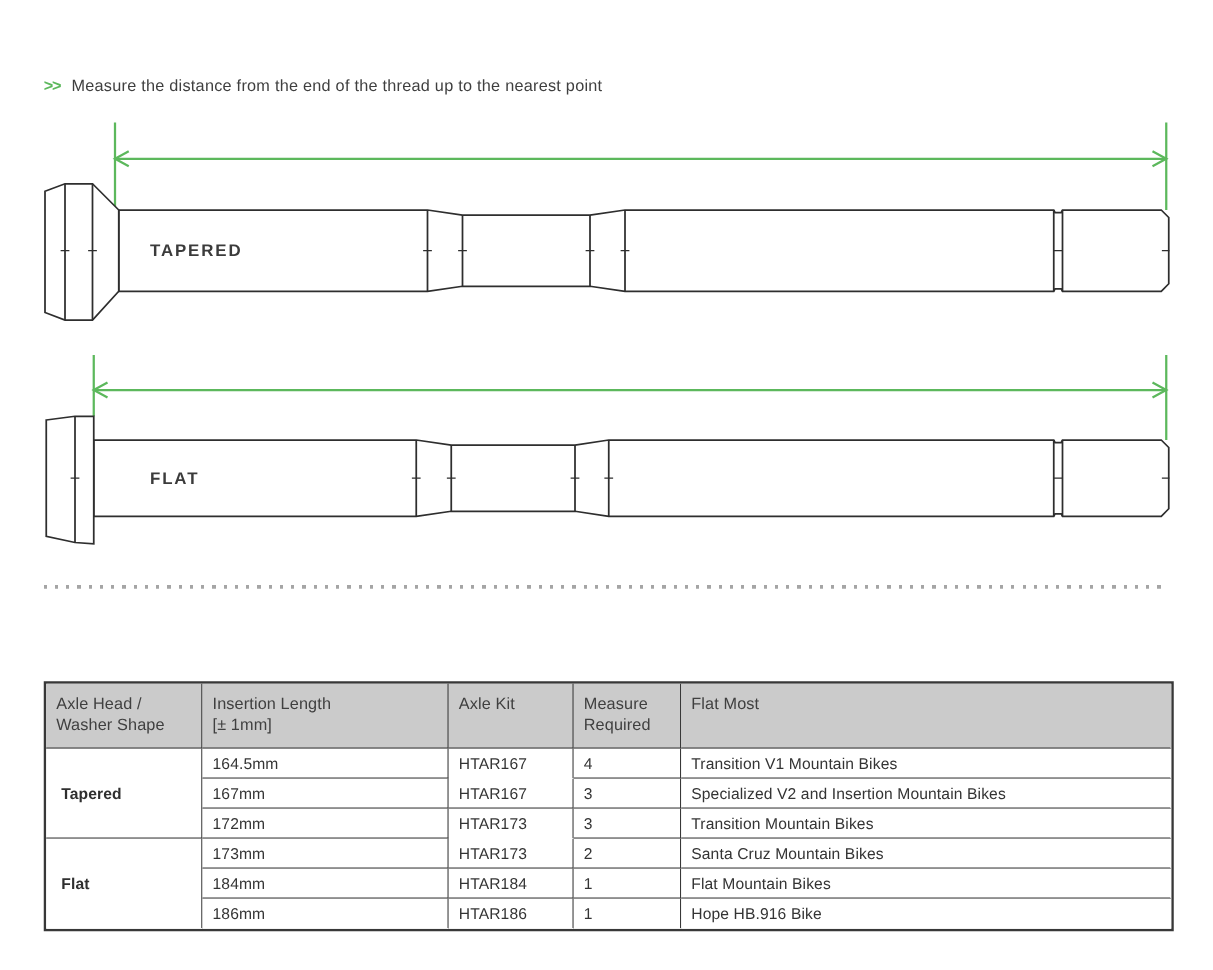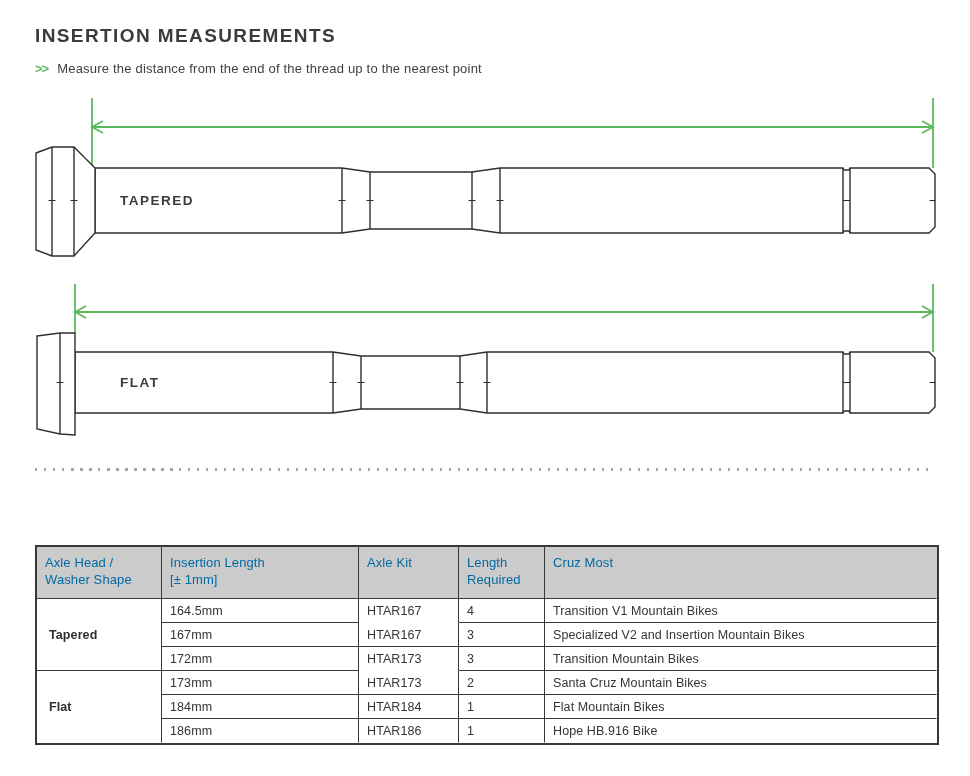--- a/index.html
+++ b/index.html
@@ -48,21 +48,21 @@
     position:absolute; left:35px; top:545px;
     width:900px;
     border:2px solid #383838;
     border-collapse:separate; border-spacing:0;
     table-layout:fixed;
   }
   .chart-table th {
     background:#cbcbcb;
     border-right:1.5px solid #383838;
     border-bottom:1.5px solid #383838;
-    font-size:13px; font-weight:400; color:#0369a1;
+    font-size:13px; font-weight:400; color:#404040;
     text-align:left; vertical-align:top;
     height:52px; padding:7px 4px 0 8px;
     line-height:17px; letter-spacing:0.1px;
   }
   .chart-table td {
     background:#ffffff;
     border-right:1.5px solid #383838;
     border-bottom:1.5px solid #383838;
     font-size:12.5px; color:#343434;
     height:24px; padding:0 4px 0 8px;
@@ -72,21 +72,20 @@
   .chart-table .group-cell { font-weight:700; padding-left:12px; color:#2f2f2f; }
   .chart-table .last-col { border-right-color:transparent; }
   .chart-table .last-row { border-bottom-color:transparent; }
   .chart-table .merge-down { border-bottom-color:transparent; }
 </style>
 </head>
 <body>
 
 <div class="page">
 
-  <div class="section-title" id="title-insertion">INSERTION MEASUREMENTS</div>
 
   <div class="subtitle-row">
     <span class="chevrons">&gt;&gt;</span>
     <span>Measure the distance from the end of the thread up to the nearest point</span>
   </div>
 
   <svg class="diagram-svg" width="970" height="370" viewBox="0 0 970 370">
 
     <g>
 
@@ -153,25 +152,25 @@
           <div>Washer Shape</div>
         </th>
         <th>
           <div>Insertion Length</div>
           <div>[± 1mm]</div>
         </th>
         <th>
           <div>Axle Kit</div>
         </th>
         <th>
-          <div>Length</div>
+          <div>Measure</div>
           <div>Required</div>
         </th>
         <th class="last-col">
-          <div>Cruz Most</div>
+          <div>Flat Most</div>
         </th>
       </tr>
     </thead>
     <tbody>
       <tr>
         <td class="group-cell" rowspan="3">Tapered</td>
         <td>164.5mm</td>
         <td class="merge-down">HTAR167</td>
         <td>4</td>
         <td class="last-col">Transition V1 Mountain Bikes</td>

